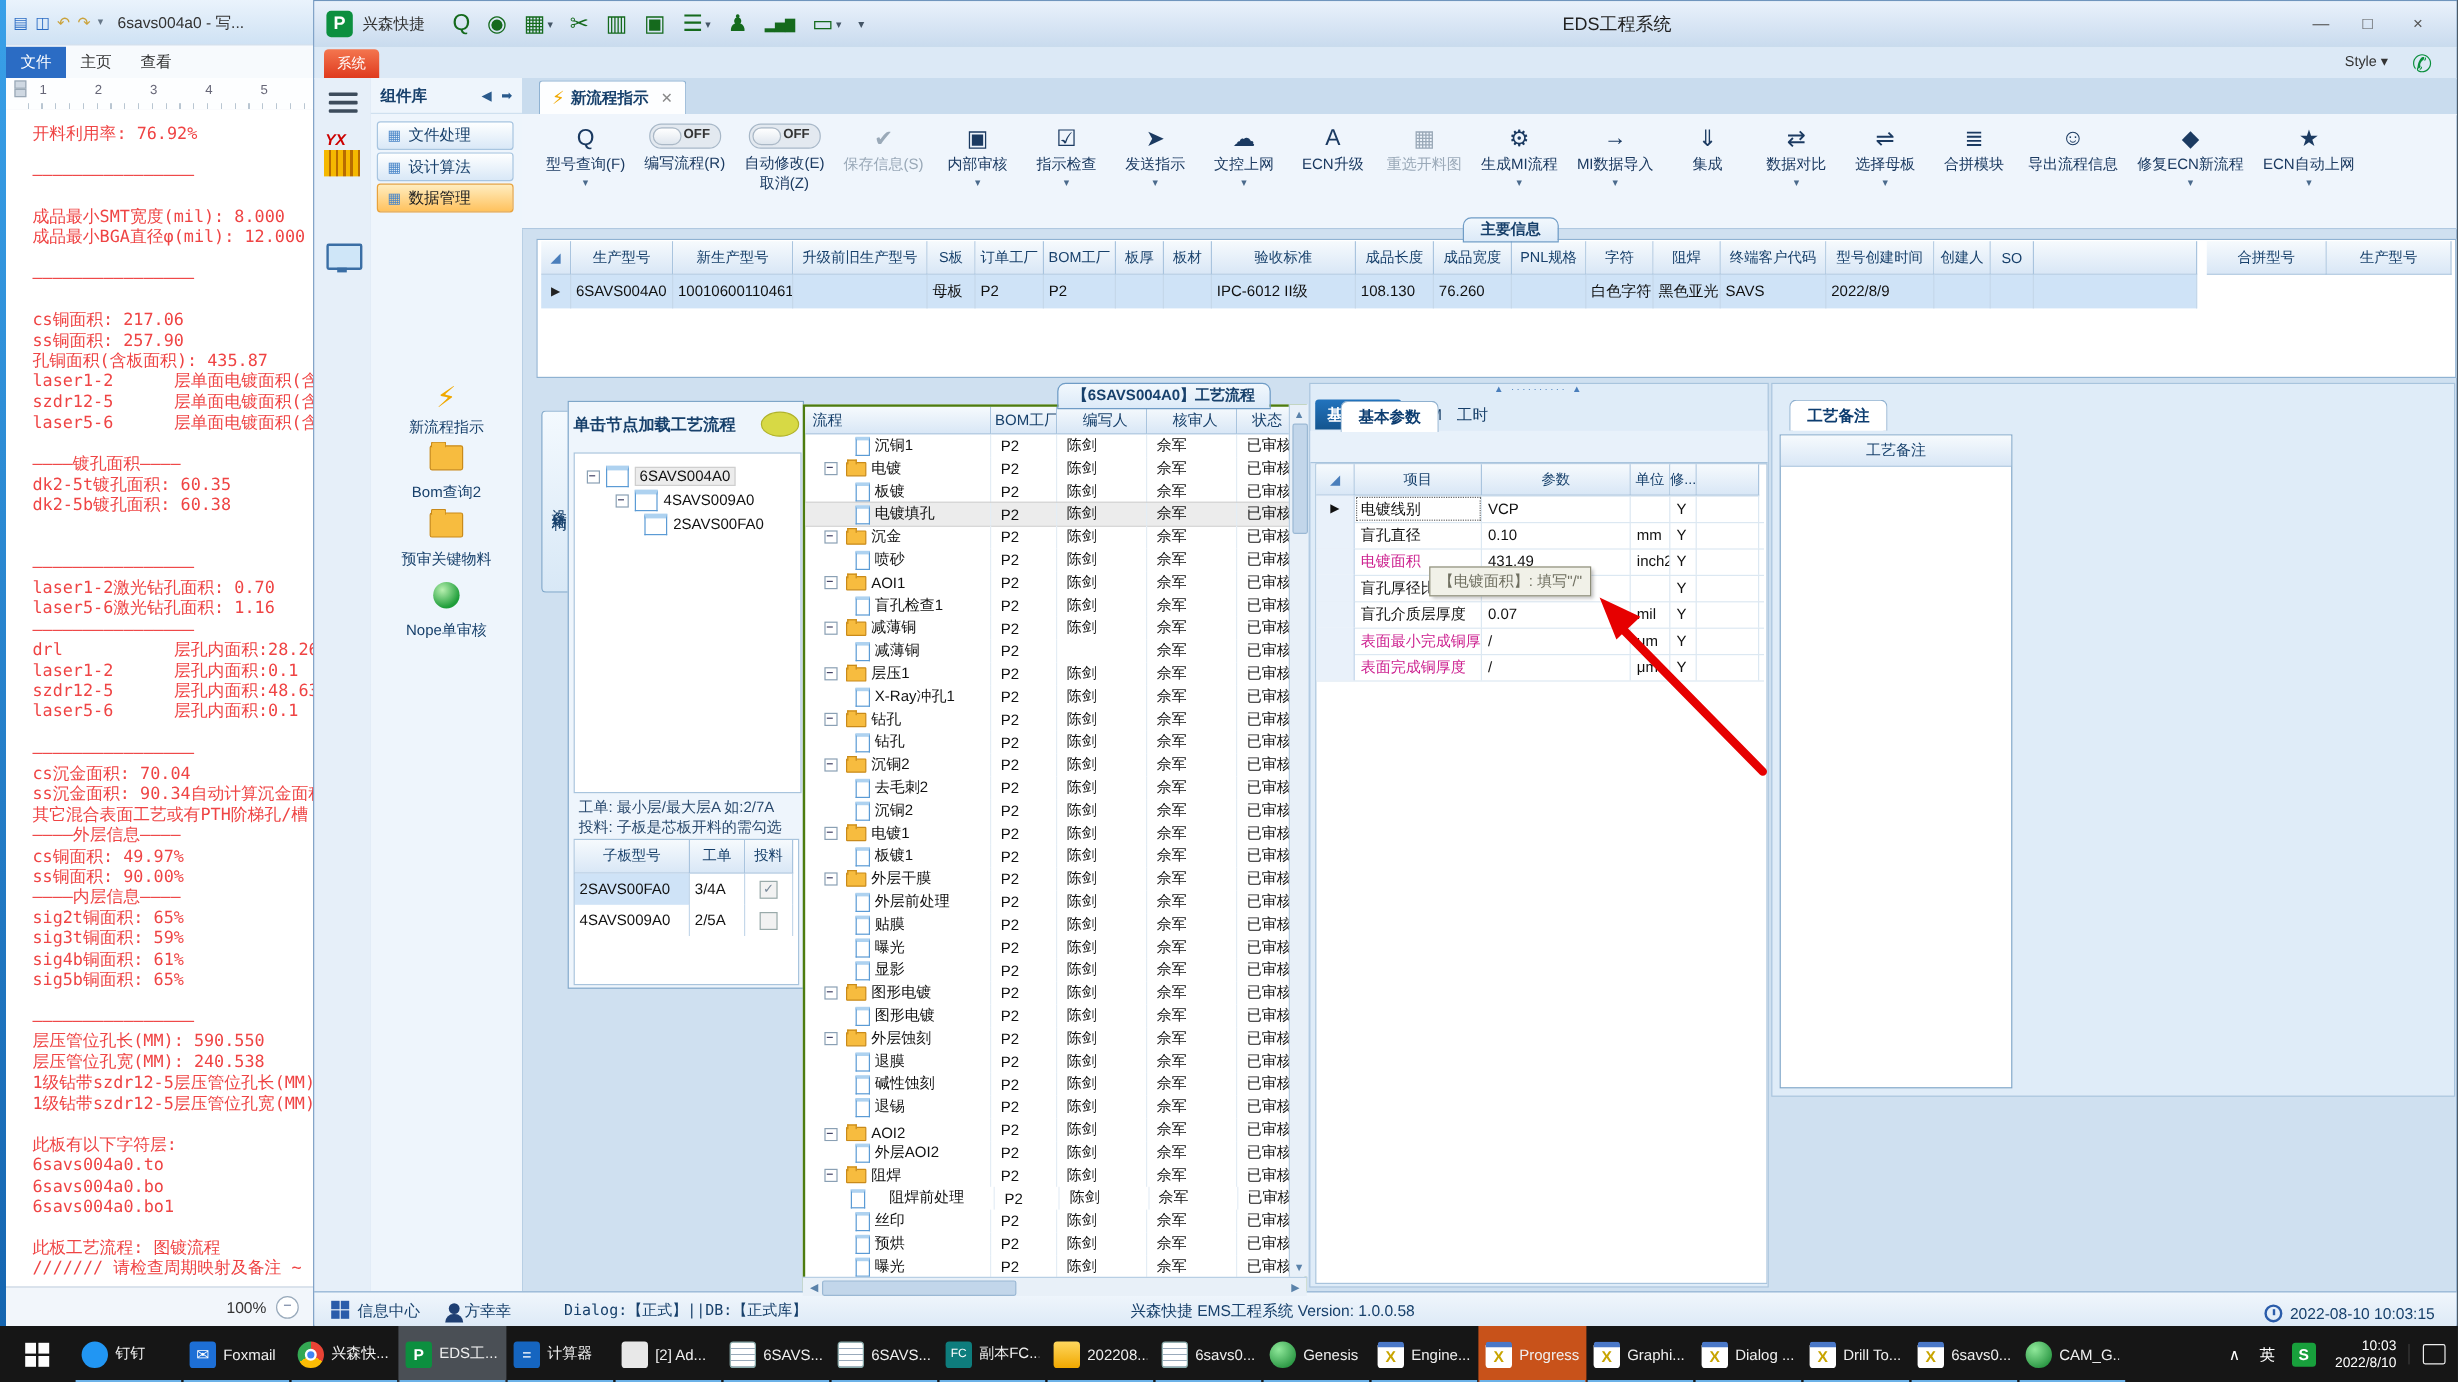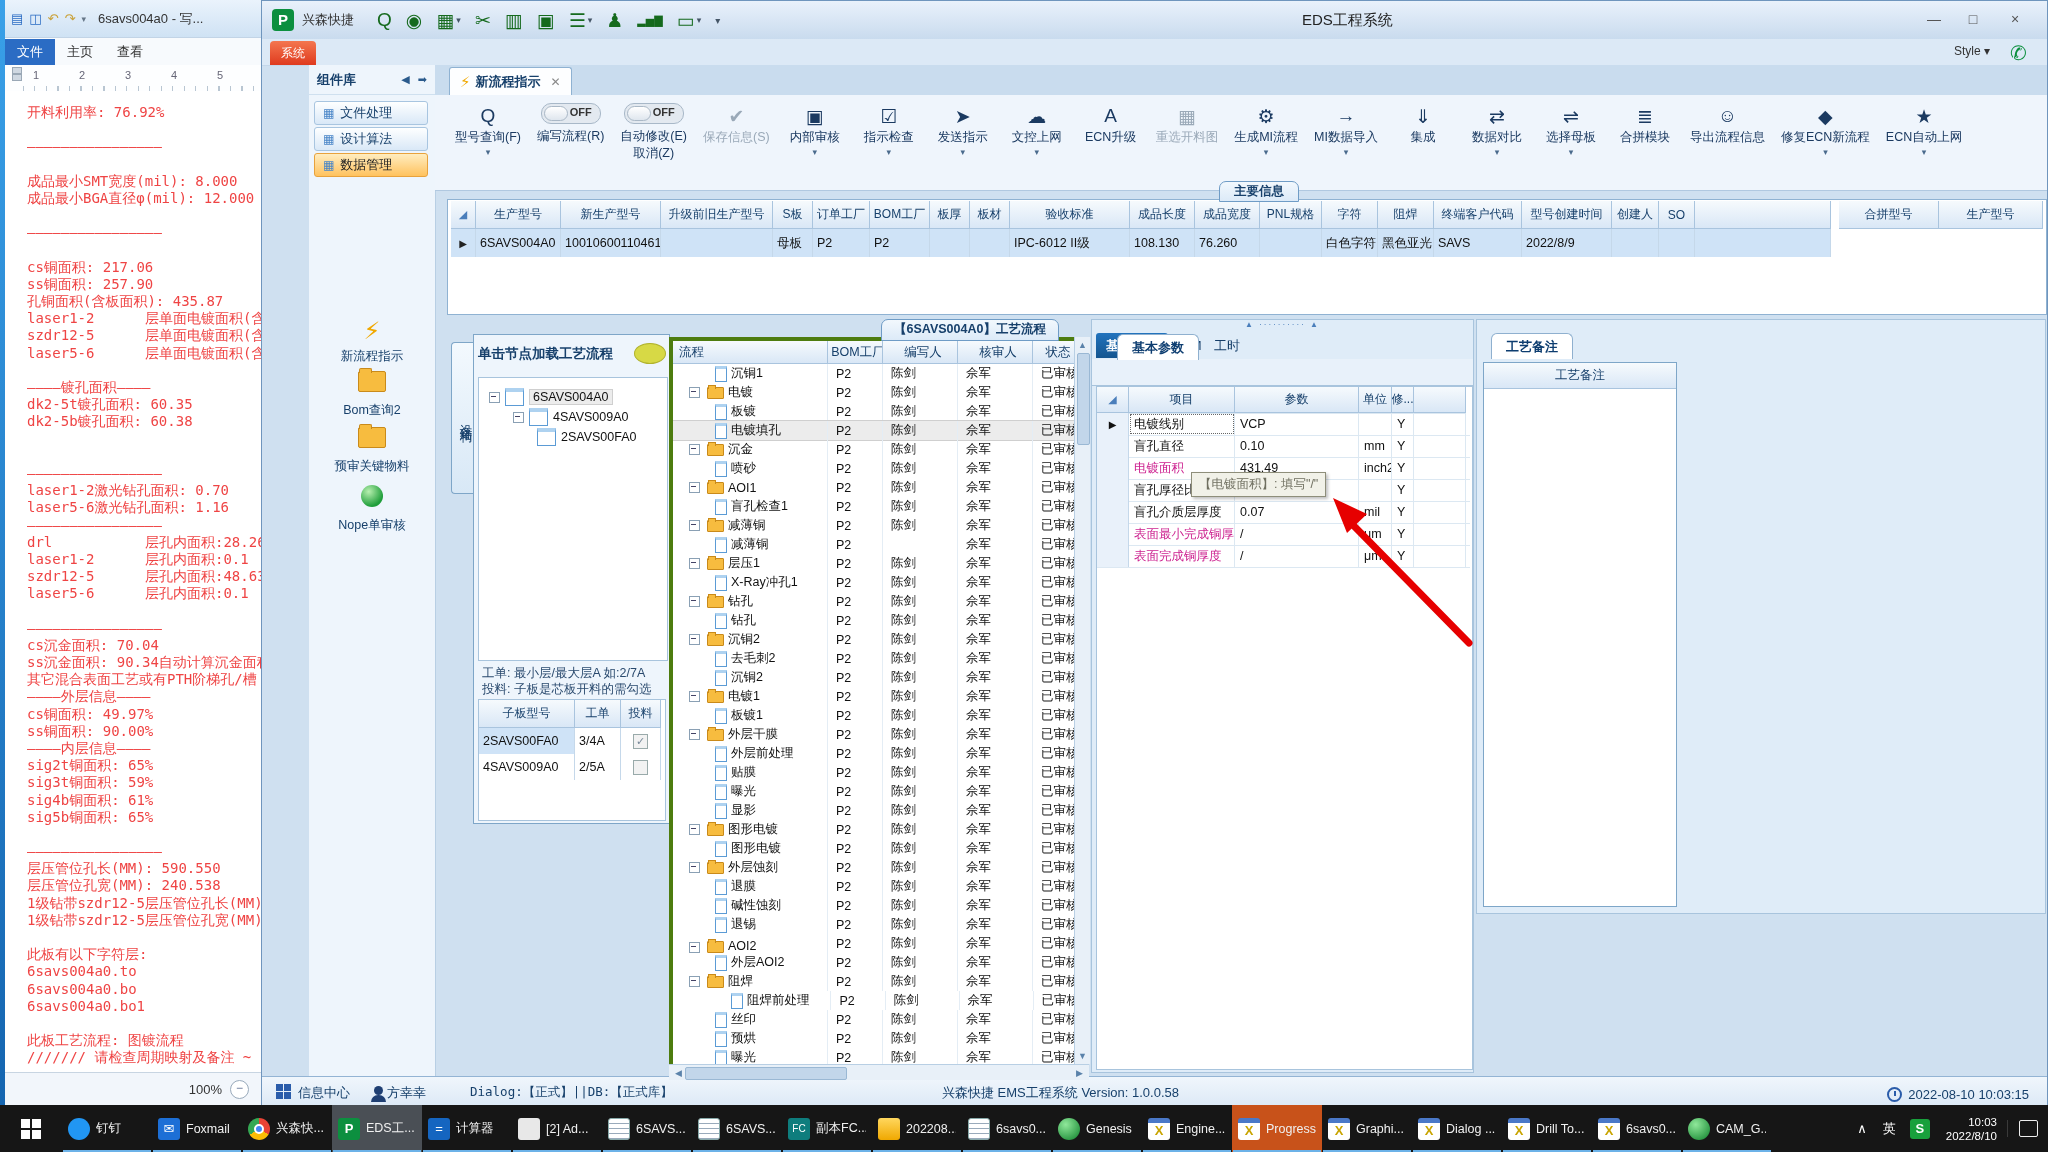--- a/index.html
+++ b/index.html
@@ -96,21 +96,21 @@
   .ltr{position:absolute;display:flex;align-items:center;font-size:12.5px;color:#111;white-space:nowrap}
   .expb{width:9px;height:9px;border:1px solid #8aa0b4;background:#fff;position:relative;margin-right:5px;flex:none}
   .expb:after{content:"";position:absolute;left:1px;top:3px;width:5px;height:1px;background:#446}
   .winic{width:17px;height:13px;border:1px solid #5b9bd5;background:#fff;border-top:4px solid #aed2f0;margin-right:5px;flex:none}
   .ltr .lbl.selbg{background:#ececec;border:1px solid #cfcfcf;padding:0 3px}
   .loader-note{position:absolute;left:8px;font-size:12.5px;color:#2a4a6e;white-space:nowrap;overflow:hidden;width:184px}
   #subtable{position:absolute;left:4px;top:364px;width:186px;height:120px;background:#fff;border:1px solid #a8c4dd}
   .chk{width:13px;height:13px;border:1px solid #9aa;background:#f2f2f2;font-size:11px;line-height:12px;text-align:center;color:#789}
 
   #flow-caption{left:619px;top:318px;height:18px;padding:1px 12px;background:linear-gradient(#f2f8fd,#dceaf8);border:1px solid #6f9cc6;border-radius:7px 7px 0 0;font-size:12.5px;font-weight:bold;color:#17406b;z-index:3}
-  #flow{left:407px;top:336px;width:420px;height:742px;background:#fff;border:4px solid #4d7c0f;box-sizing:border-box;overflow:hidden}
+  #flow{left:407px;top:336px;width:420px;height:742px;background:#fff;border:2px solid #4d7c0f;box-sizing:border-box;overflow:hidden}
   .fhc{box-sizing:border-box;border-right:1px solid #a9c4de;border-bottom:1px solid #a9c4de;background:linear-gradient(#f6fafd,#d9e7f6);font-size:12.5px;color:#17406b;display:flex;align-items:center;padding-left:6px;white-space:nowrap;overflow:hidden}
   .frow{position:absolute;left:0;display:flex;height:19px;width:405px}
   .fc0{box-sizing:border-box;font-size:12.5px;color:#111;display:flex;align-items:center;white-space:nowrap;overflow:hidden;border-right:1px solid #e4edf5}
   .frow.sel{background:#ececec;outline:1px solid #cfcfcf}
   .ffold{width:15px;height:10px;background:#f7bc3f;border:1px solid #c98a1a;border-radius:1px;margin:0 4px 0 2px;flex:none;position:relative}
   .ffold:before{content:"";position:absolute;left:0;top:-3px;width:6px;height:3px;background:#f7bc3f;border:1px solid #c98a1a;border-bottom:none}
   .ffile{width:10px;height:12px;background:#fff;border:1px solid #5b9bd5;border-top:3px solid #aed2f0;margin:0 4px 0 2px;flex:none}
   #flow-vscroll{left:812px;top:336px;width:15px;height:727px;background:#e8f0f8;border-left:1px solid #b8cfe4;z-index:2}
   #flow-hscroll{left:407px;top:1063px;width:420px;height:15px;background:#e8f0f8;border-top:1px solid #b8cfe4;z-index:2}
   .scr-arr{position:absolute;font-size:9px;color:#5a82aa;text-align:center;width:15px}
@@ -294,20 +294,28 @@
     <span id="eds-title-text" class="abs">EDS工程系统</span>
     <span class="winbtn abs" style="left:1655px">—</span>
     <span class="winbtn abs" style="left:1694px">□</span>
     <span class="winbtn abs" style="left:1736px">×</span>
 
     <div id="eds-row2" class="abs"></div>
     <div id="systab" class="abs">系统</div>
     <span id="style-lbl" class="abs"><span>Style</span> ▾</span>
     <span id="phone-ico" class="abs">✆</span>
 
+    <div id="eds-rail" class="abs">
+      <span class="ham" style="top:12px"></span>
+      <span class="ham" style="top:19px"></span>
+      <span class="ham" style="top:26px"></span>
+      <span id="yx-txt">YX</span>
+      <span id="yx-base"></span>
+      <span id="railmon"></span>
+    </div>
 
     <div id="eds-side" class="abs">
       <div id="side-head">
         <b>组件库</b>
         <span class="side-arr">◀</span>
         <span class="side-arr">➡</span>
       </div>
       <div id="side-groups">
           <div class="side-btn" style="top: 36px;">
             <span class="bic">▦</span>
@@ -882,21 +890,21 @@
               <span class="expb"></span>
               <span class="ffold"></span>
               <span>阻焊</span>
             </div>
             <div class="fc0" style="width: 55px; padding-left: 8px;">P2</div>
             <div class="fc0" style="width: 75px; padding-left: 8px;">陈剑</div>
             <div class="fc0" style="width: 75px; padding-left: 8px;">佘军</div>
             <div class="fc0" style="width: 45px; padding-left: 8px;">已审核</div>
           </div>
           <div class="frow" style="top: 650px;">
-            <div class="fc0" style="width: 160px; padding-left: 56px;">
+            <div class="fc0" style="width: 160px; padding-left: 36px; gap: 16px;">
               <span class="ffile"></span>
               <span>阻焊前处理</span>
             </div>
             <div class="fc0" style="width: 55px; padding-left: 8px;">P2</div>
             <div class="fc0" style="width: 75px; padding-left: 8px;">陈剑</div>
             <div class="fc0" style="width: 75px; padding-left: 8px;">佘军</div>
             <div class="fc0" style="width: 45px; padding-left: 8px;">已审核</div>
           </div>
           <div class="frow" style="top: 669px;">
             <div class="fc0" style="width: 155px; padding-left: 40px;">

